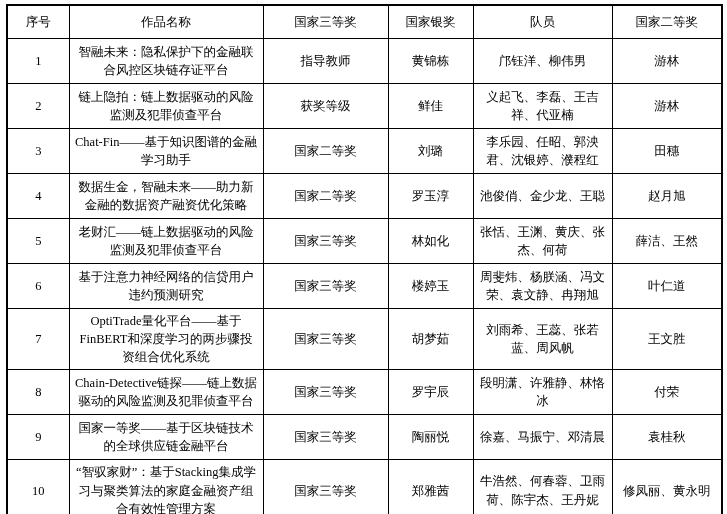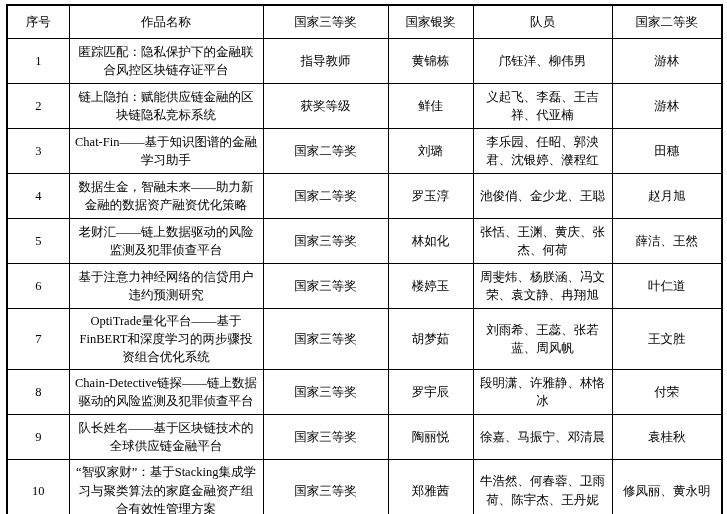--- a/index.html
+++ b/index.html
@@ -64,29 +64,29 @@
         <th>作品名称</th>
         <th>国家三等奖</th>
         <th>国家银奖</th>
         <th>队员</th>
         <th>国家二等奖</th>
       </tr>
     </thead>
     <tbody id="awards-body">
         <tr>
           <td>1</td>
-          <td>匿踪匹配：隐私保护下的金融联合风控区块链存证平台</td>
+          <td>智融未来：隐私保护下的金融联合风控区块链存证平台</td>
           <td>指导教师</td>
           <td>黄锦栋</td>
           <td>邝钰洋、柳伟男</td>
           <td>游林</td>
         </tr>
         <tr>
           <td>2</td>
-          <td>链上隐拍：赋能供应链金融的区块链隐私竞标系统</td>
+          <td>链上隐拍：链上数据驱动的风险监测及犯罪侦查平台</td>
           <td>获奖等级</td>
           <td>鲜佳</td>
           <td>义起飞、李磊、王吉祥、代亚楠</td>
           <td>游林</td>
         </tr>
         <tr>
           <td>3</td>
           <td>Chat-Fin——基于知识图谱的金融学习助手</td>
           <td>国家二等奖</td>
           <td>刘璐</td>
@@ -128,21 +128,21 @@
         <tr>
           <td>8</td>
           <td>Chain-Detective链探——链上数据驱动的风险监测及犯罪侦查平台</td>
           <td>国家三等奖</td>
           <td>罗宇辰</td>
           <td>段明潇、许雅静、林恪冰</td>
           <td>付荣</td>
         </tr>
         <tr>
           <td>9</td>
-          <td>队长姓名——基于区块链技术的全球供应链金融平台</td>
+          <td>国家一等奖——基于区块链技术的全球供应链金融平台</td>
           <td>国家三等奖</td>
           <td>陶丽悦</td>
           <td>徐嘉、马振宁、邓清晨</td>
           <td>袁桂秋</td>
         </tr>
         <tr>
           <td>10</td>
           <td>“智驭家财”：基于Stacking集成学习与聚类算法的家庭金融资产组合有效性管理方案</td>
           <td>国家三等奖</td>
           <td>郑雅茜</td>

